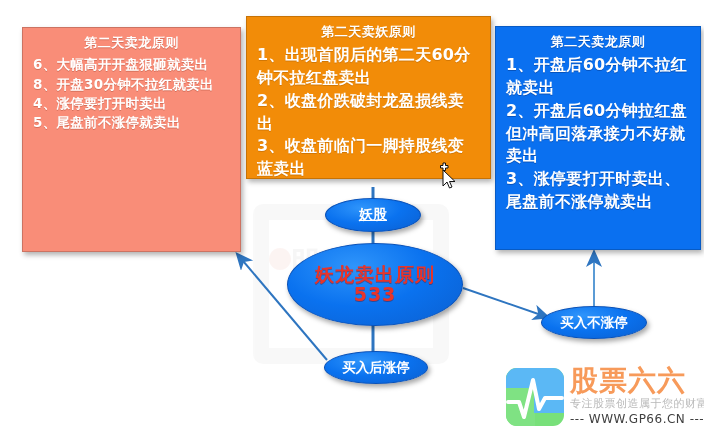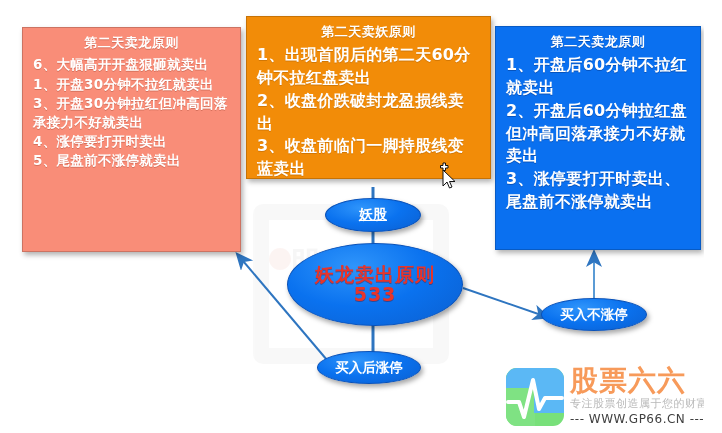--- a/index.html
+++ b/index.html
@@ -155,26 +155,26 @@
   }
   #node-center .c-line2 {
     color: #e8342a;
     font-size: 19px;
     font-weight: bold;
     letter-spacing: 1px;
     text-shadow: 0 1px 0 rgba(90,0,0,0.35);
     line-height: 1.05;
   }
   #node-buyafter {
-    left: 317px; top: 351px;
+    left: 324px; top: 351px;
     width: 104px; height: 33px;
     font-size: 13.5px;
   }
   #node-buynolimit {
-    left: 541px; top: 298px;
+    left: 541px; top: 306px;
     width: 106px; height: 33px;
     font-size: 13.5px;
   }
 
   
   #logo {
     position: absolute;
     left: 506px;
     top: 366px;
     width: 208px;
@@ -263,22 +263,21 @@
     <line x1="327" y1="360" x2="238" y2="255" stroke="#2e75c0" stroke-width="2" marker-end="url(#arrowhead)"></line>
 
     <line x1="463" y1="288" x2="547" y2="317" stroke="#2e75c0" stroke-width="2" marker-end="url(#arrowhead)"></line>
 
     <line x1="594" y1="308" x2="594" y2="253" stroke="#5b9bd5" stroke-width="2" marker-end="url(#arrowhead)"></line>
   </svg>
 
   <div class="panel" id="panel-left">
     <div class="p-title">第二天卖龙原则</div>
     <div class="p-item">6、大幅高开开盘狠砸就卖出</div>
-    <div class="p-item">1、开盘30分钟不拉红就卖出</div>
-    <div class="p-item">3、开盘30分钟拉红但冲高回落承接力不好就卖出</div>
+    <div class="p-item">8、开盘30分钟不拉红就卖出</div>
     <div class="p-item">4、涨停要打开时卖出</div>
     <div class="p-item">5、尾盘前不涨停就卖出</div>
   </div>
 
   <div class="panel" id="panel-mid">
     <div class="p-title">第二天卖妖原则</div>
     <div class="p-item">1、出现首阴后的第二天60分钟不拉红盘卖出</div>
     <div class="p-item">2、收盘价跌破封龙盈损线卖出</div>
     <div class="p-item">3、收盘前临门一脚持股线变蓝卖出</div>
   </div>

